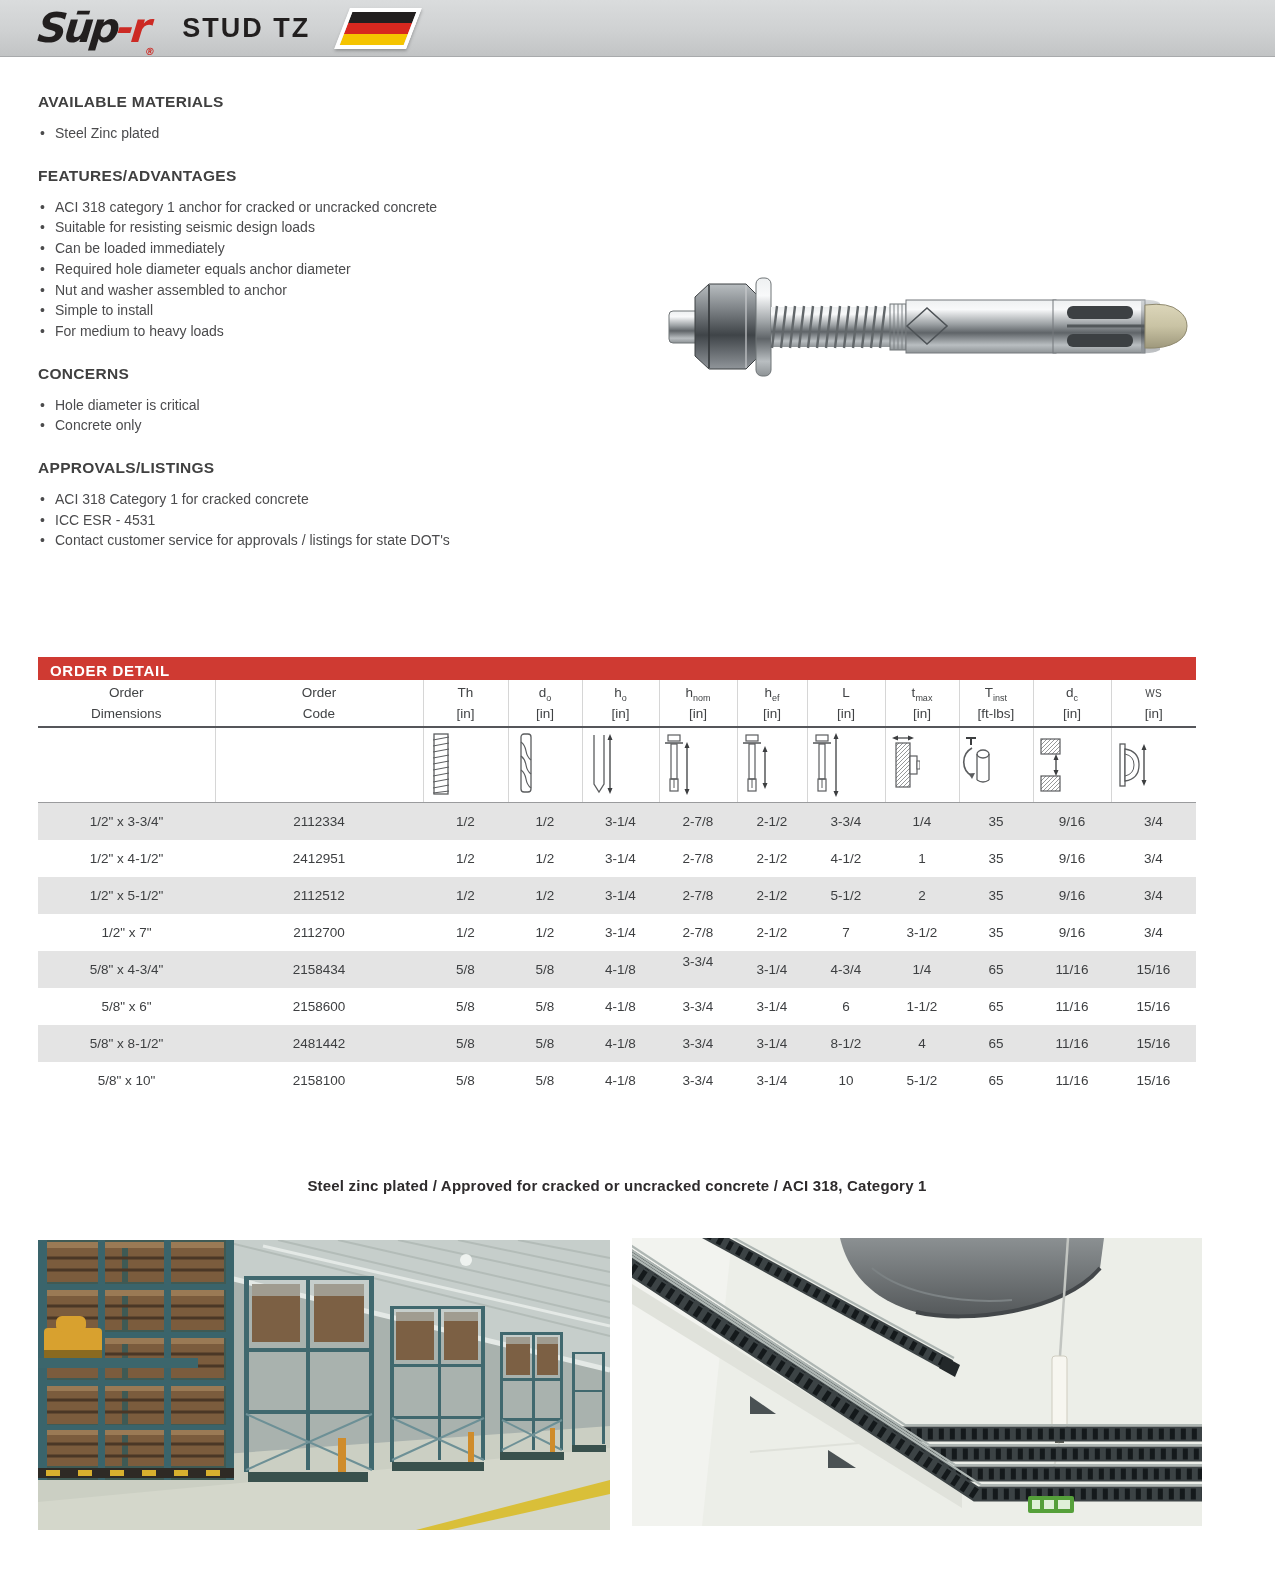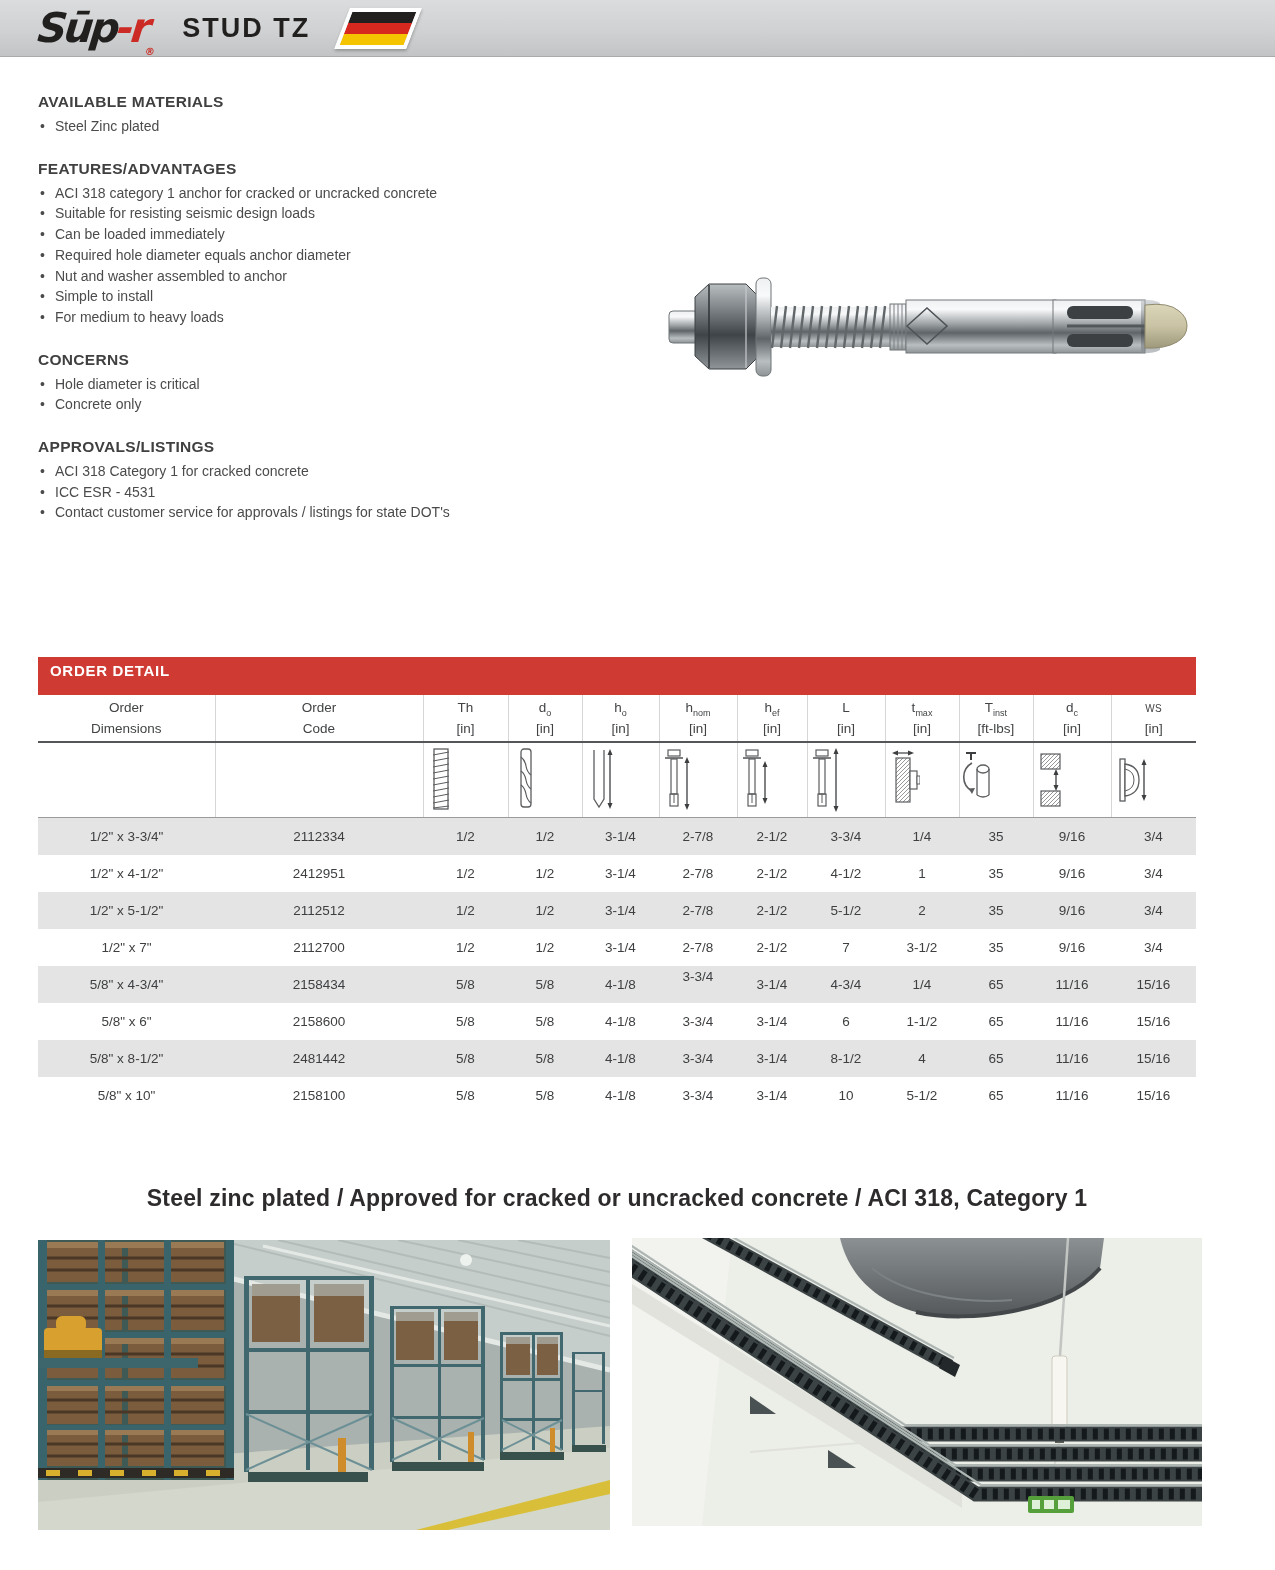--- a/index.html
+++ b/index.html
@@ -17,48 +17,48 @@
   .logo-red { color:#cc2a24; }
   .logo-reg { font-size:10px; color:#cc2a24; font-style:normal; position:relative; top:13px; left:-1px; letter-spacing:0; }
   .product-title { margin-left:24px; font-size:27px; font-weight:bold; color:#221f1f; letter-spacing:2px; }
   .flag { margin-left:32px; width:64px; height:33px; transform:skewX(-21deg);
           border:4px solid #ffffff; box-shadow:1px 2px 3px rgba(0,0,0,.25);
           background:linear-gradient(180deg,#221f1f 0%,#221f1f 33.4%,#d7281f 33.4%,#d7281f 66.7%,#f5c400 66.7%,#f5c400 100%); }
 
   
   .info { position:absolute; left:38px; top:92px; width:620px; }
   .sec-title { font-size:15.5px; font-weight:bold; color:#404040; letter-spacing:.3px; margin:0 0 3px 0; line-height:19px; }
-  .sec-list { list-style:none; margin:5px 0 22px 0; padding:0; }
+  .sec-list { list-style:none; margin:12px 0 22px 0; padding:0; }
   .sec-list li { font-size:14px; color:#4b4b4d; line-height:20.7px; padding-left:17px; position:relative; }
   .sec-list li::before { content:"\2022"; position:absolute; left:2px; color:#4b4b4d; }
 
   
   .anchor-art { position:absolute; left:655px; top:255px; width:540px; height:150px; }
 
   
   .order { position:absolute; left:38px; top:657px; width:1158px; }
-  .order-bar { height:38px; background:#cf3a32; color:#ffffff; font-size:15px; font-weight:bold;
+  .order-bar { height:23px; background:#cf3a32; color:#ffffff; font-size:15px; font-weight:bold;
                letter-spacing:.7px; line-height:27px; padding-left:12px; box-sizing:border-box; }
   .order table { width:1158px; border-collapse:collapse; table-layout:fixed; }
   .order th, .order td { padding:0; }
   .hrow th { height:46px; vertical-align:middle; text-align:center; font-weight:normal;
              color:#414345; font-size:13.5px; line-height:15px; border-left:1px solid #d6d6d6; }
   .hrow th:first-child { border-left:none; }
   .hrow th sub { font-size:9px; }
   .hrow th.ws .l1 { font-size:10px; letter-spacing:.4px; }
   .irow td { height:74px; text-align:center; vertical-align:middle;
              border-top:2.5px solid #55565a; border-bottom:1.5px solid #9a9b9d; border-left:1px solid #d6d6d6; }
   .irow td:first-child { border-left:none; }
   .drow td { height:37px; text-align:center; font-size:13.5px; color:#3d3f41; }
   tr.odd td { background:#e4e4e4; }
   td.raised span { position:relative; top:-8px; display:inline-block; }
 
   
   .caption { position:absolute; left:38px; top:1162px; width:1158px; text-align:center;
-             font-size:23px; font-weight:bold; color:#2e2b2c; letter-spacing:.2px; }
+             font-size:15px; font-weight:bold; color:#2e2b2c; letter-spacing:.2px; }
   .photo-left  { position:absolute; left:38px;  top:1240px; width:572px; height:290px; }
   .photo-right { position:absolute; left:632px; top:1238px; width:570px; height:288px; }
   svg { display:block; }
 </style>
 </head>
 <body>
 
 <div class="page">
 
   <header class="topbar">

